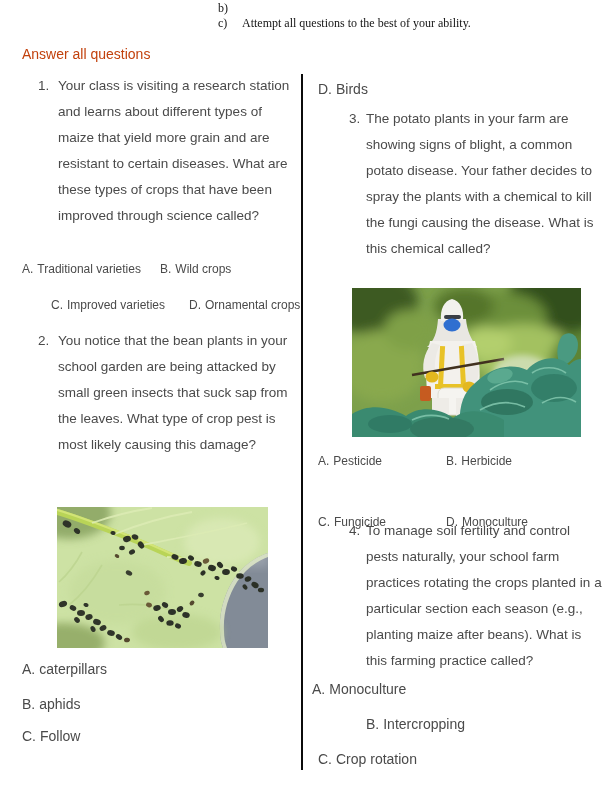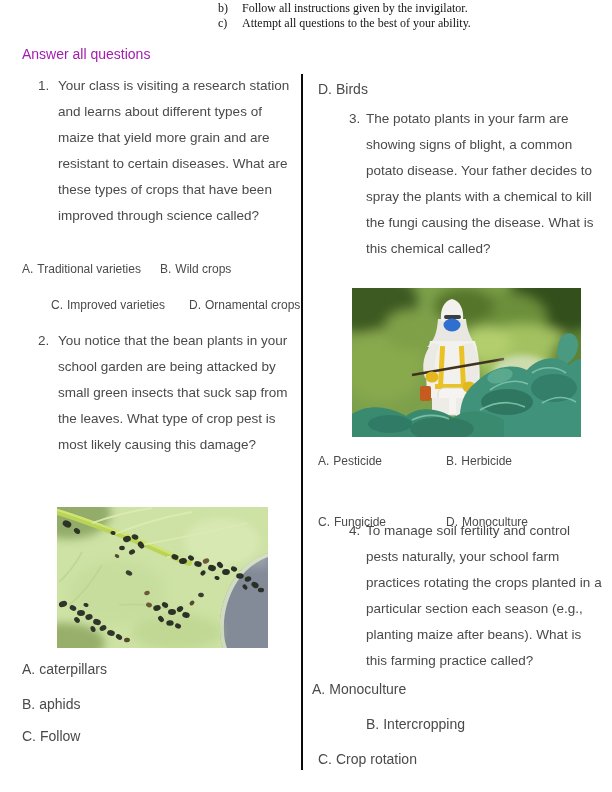--- a/index.html
+++ b/index.html
@@ -11,21 +11,21 @@
   }
   
   .instructions {
     position:absolute; left:218px; top:1px;
     font-family:"Liberation Serif","DejaVu Serif",serif;
     font-size:12px; line-height:14.5px; color:#141414;
   }
   .instr-row { display:flex; }
   .instr-label { width:24px; flex:0 0 24px; }
   
-  .heading { position:absolute; left:22px; top:46px; font-size:14px; color:#a21caf; }
+  .heading { position:absolute; left:22px; top:46px; font-size:14px; color:#c2410c; }
   
   .divider { position:absolute; left:301px; top:74px; width:2px; height:696px; background:#0b0b0b; }
   
   .qblock { position:absolute; display:flex; font-size:13.5px; line-height:26px; }
   .qnum   { flex:0 0 20px; }
   .qnum.narrow { flex:0 0 17px; }
   .qtext  { width:238px; }
   .q1 { left:38px;  top:73px; }
   .q2 { left:38px;  top:328px; }
   .q3 { left:349px; top:106px; }
@@ -54,21 +54,20 @@
   .fig-sprayer { left:352px; top:288px; }
 </style>
 </head>
 <body>
 
 <div class="page">
 
   <div class="instructions">
     <div class="instr-row">
       <span class="instr-label">b)</span>
-      <span class="instr-text">Follow all instructions given by the invigilator.</span>
     </div>
     <div class="instr-row">
       <span class="instr-label">c)</span>
       <span class="instr-text">Attempt all questions to the best of your ability.</span>
     </div>
   </div>
 
   <div class="heading">Answer all questions</div>
 
   <div class="divider"></div>

